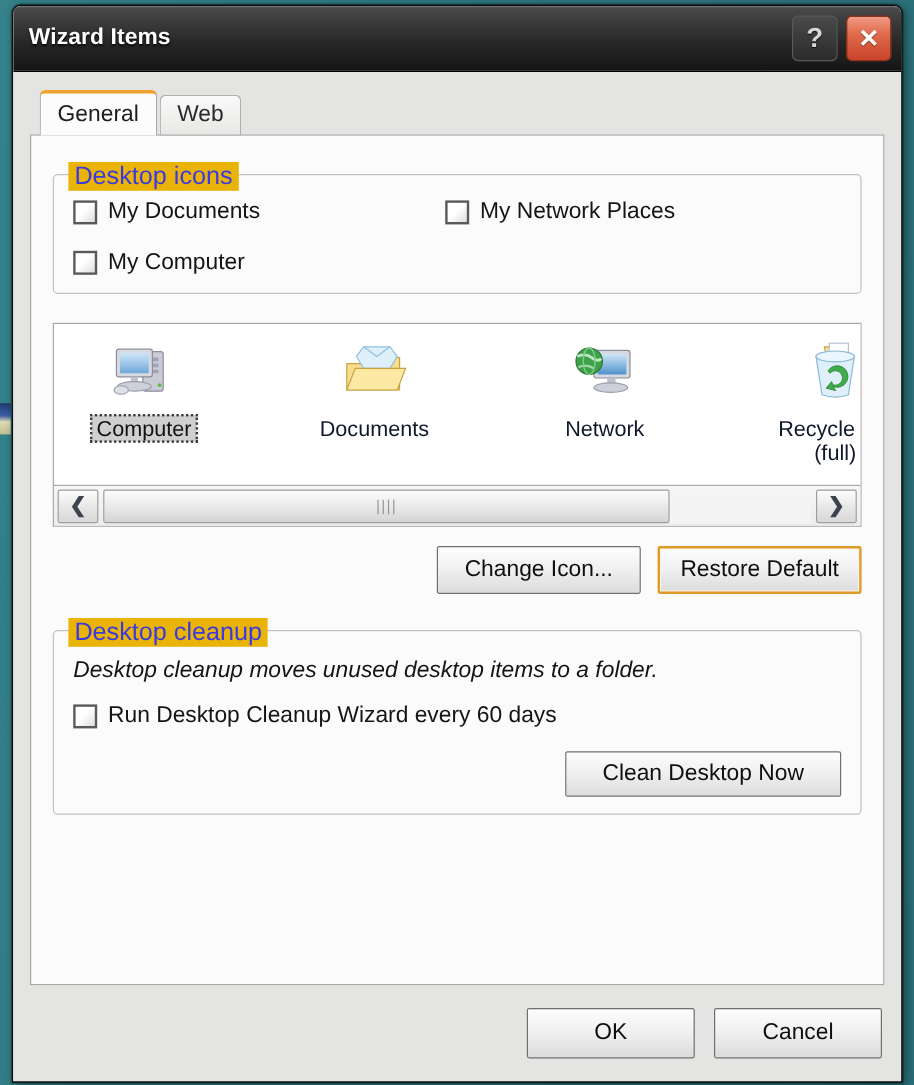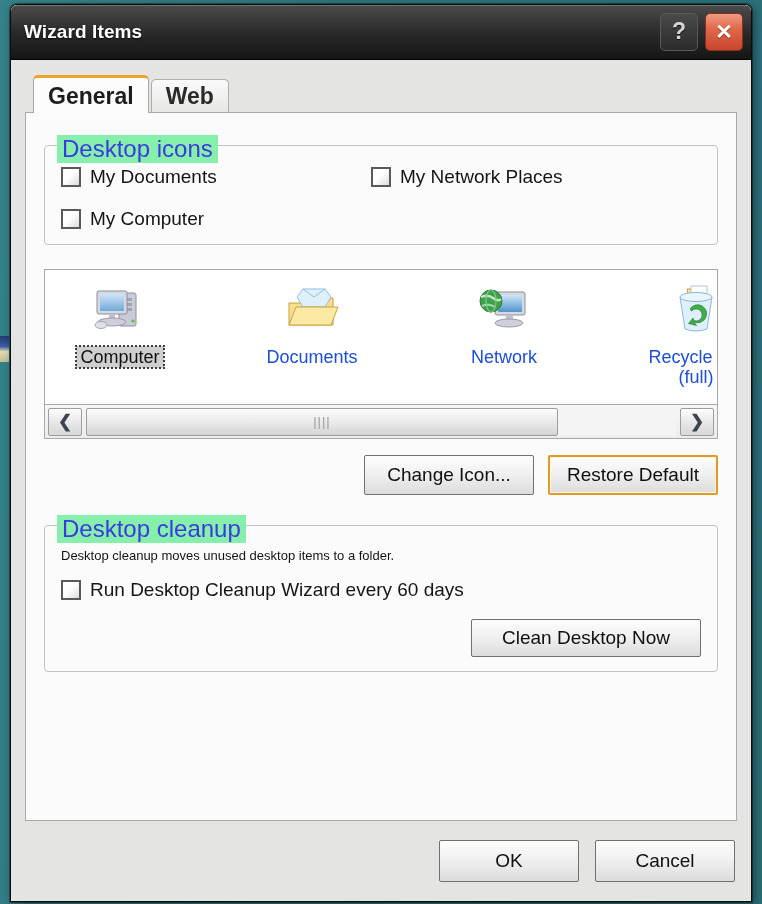--- a/index.html
+++ b/index.html
@@ -127,28 +127,27 @@
     height: 38px;
     margin-left: 8px;
     position: relative;
     z-index: 3;
   }
   .tab {
     height: 34px;
     padding: 0 14px;
     display: flex;
     align-items: center;
-    font-size: 23px;
+    font-size: 19px;
     color: #1d1d1d;
     box-sizing: border-box;
     border-radius: 5px 5px 0 0;
     cursor: pointer;
     user-select: none;
     white-space: nowrap;
-    font-weight: bold;
   }
   .tab.active {
     background: #fcfcfc;
     border: 1px solid #a9a9a9;
     border-bottom: none;
     border-top: 3px solid #f0a32a;
     height: 38px;
     margin-bottom: -1px;
     padding-top: 1px;
     position: relative;
@@ -184,24 +183,24 @@
     border: 1px solid #c2c2c2;
     border-radius: 4px;
     margin-top: 14px;
     padding: 20px 16px 14px 16px;
     box-sizing: border-box;
   }
   .group-legend {
     position: absolute;
     top: -11px;
     left: 12px;
-    background: #86efac;
+    background: #eab308;
     padding: 0 5px;
     color: #3a3ae0;
-    font-size: 24px;
+    font-size: 21px;
     white-space: nowrap;
   }
 
   
   .checkrow {
     display: flex;
     align-items: center;
     cursor: pointer;
     user-select: none;
   }
@@ -257,21 +256,21 @@
   .preview-glyph {
     width: 60px;
     height: 58px;
     display: flex;
     align-items: center;
     justify-content: center;
   }
   .preview-label {
     margin-top: 6px;
     font-size: 18px;
-    color: #1d4ed8;
+    color: #0f172a;
     text-align: center;
     line-height: 1.12;
     padding: 1px 4px;
     white-space: nowrap;
   }
   .preview-item.selected .preview-label {
     background: #cfcfcf;
     outline: 2px dotted #3b3b3b;
     outline-offset: -1px;
     color: #111;
@@ -355,23 +354,24 @@
   #icon-buttons-row {
     display: flex;
     justify-content: flex-end;
     gap: 14px;
     margin-top: 16px;
   }
   #icon-buttons-row .btn { min-width: 170px; text-align: center; }
 
   
   #cleanup-desc {
-    font-size: 13px;
+    font-size: 19px;
     color: #141414;
     margin: 2px 0 16px 0;
+    font-style: italic;
   }
   #cleanup-btn-row {
     display: flex;
     justify-content: flex-end;
     margin-top: 18px;
   }
   #clean-now-button { min-width: 230px; text-align: center; }
 
   
   #footer {

